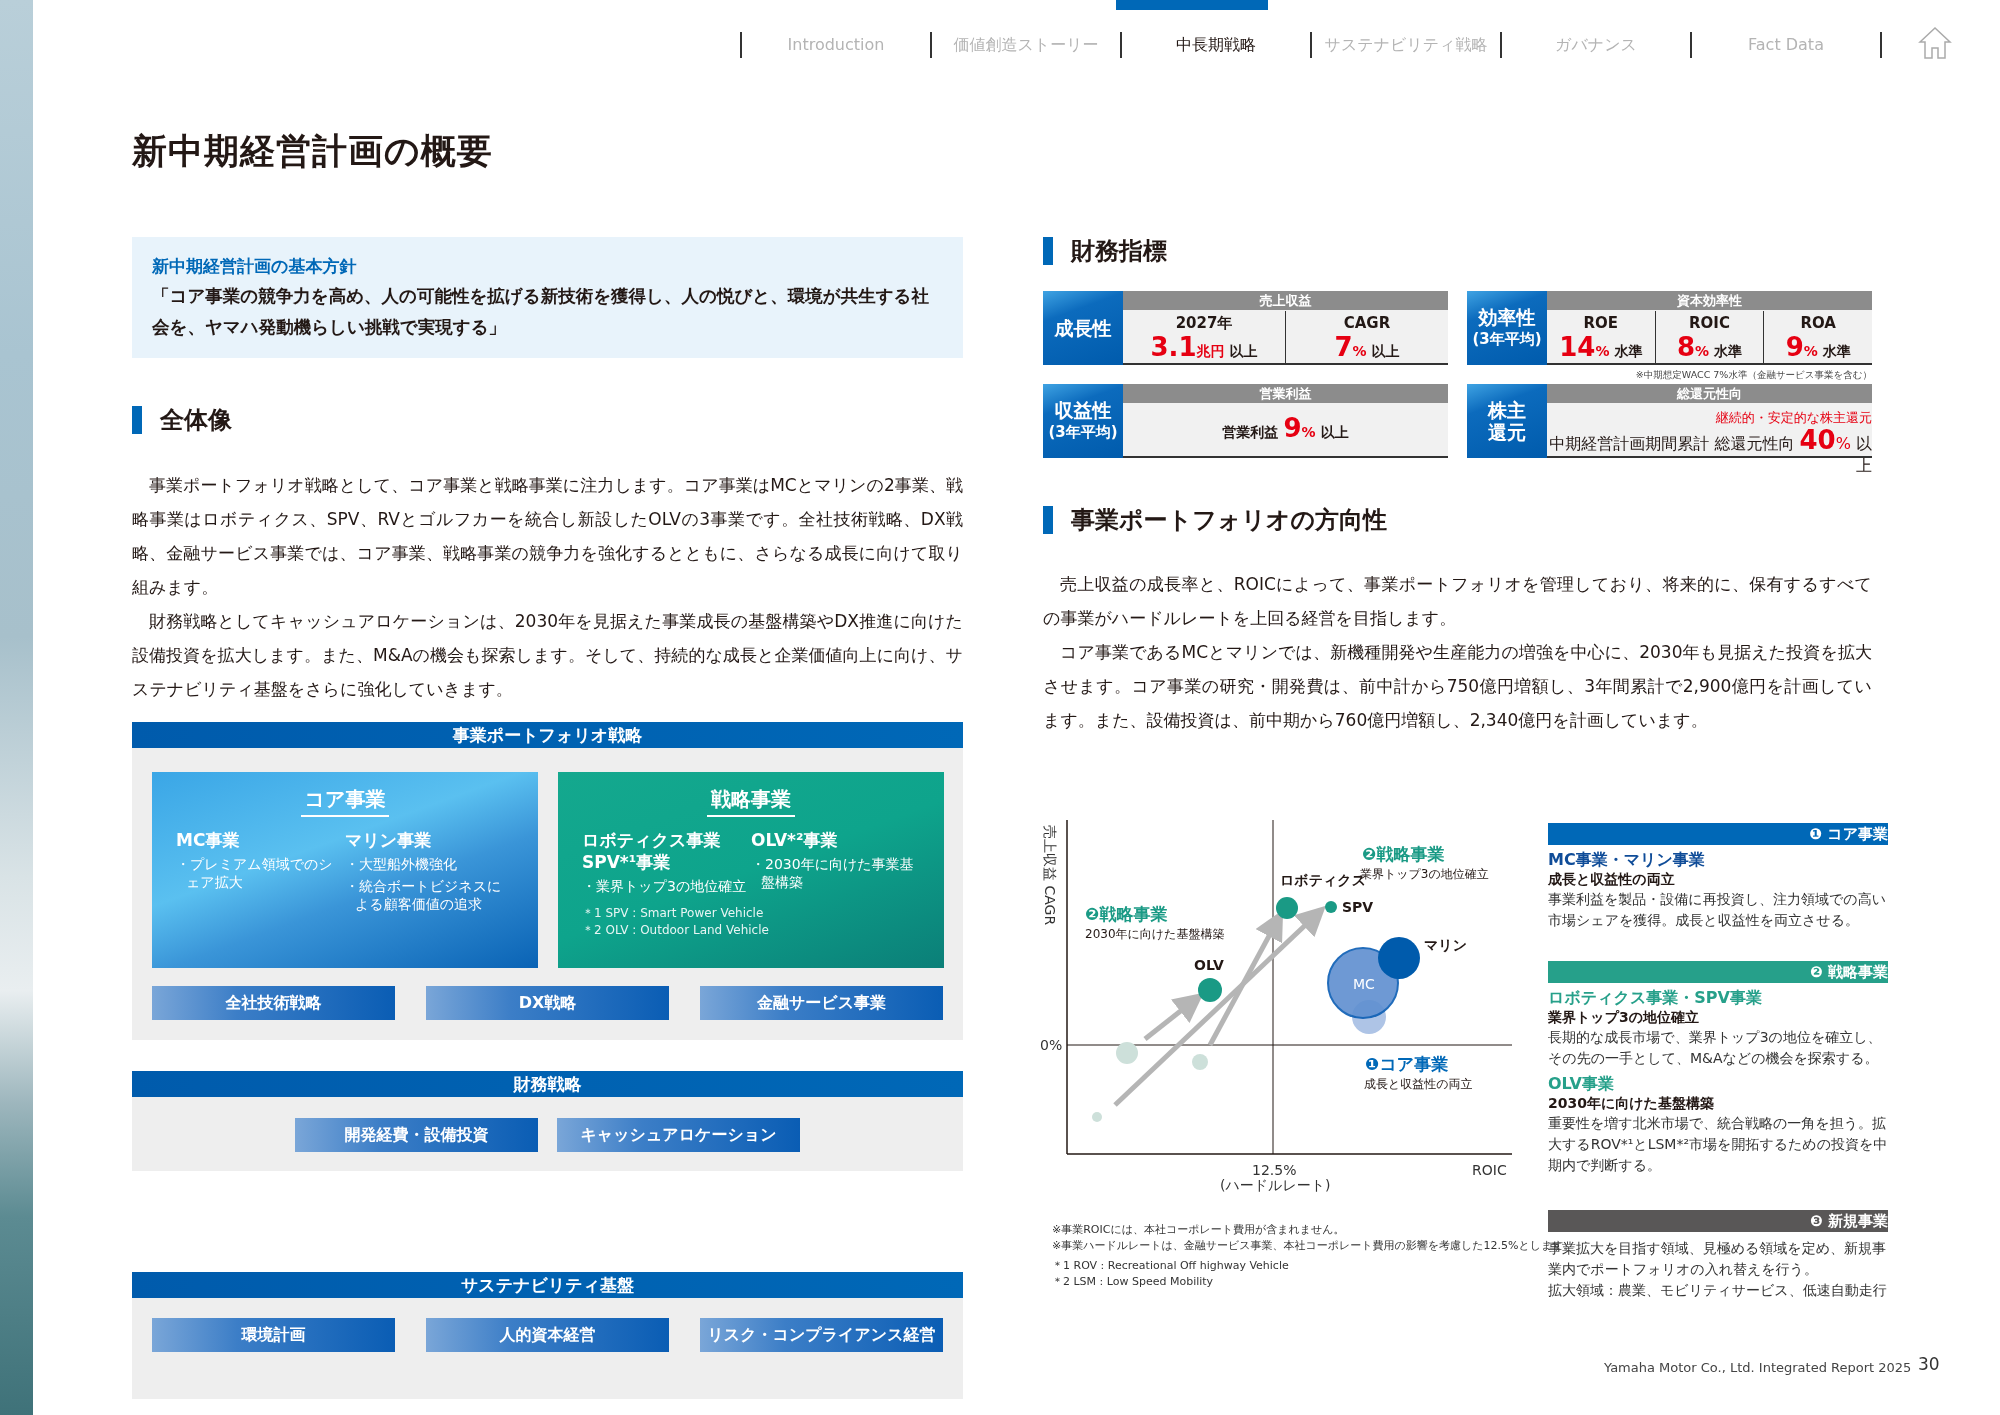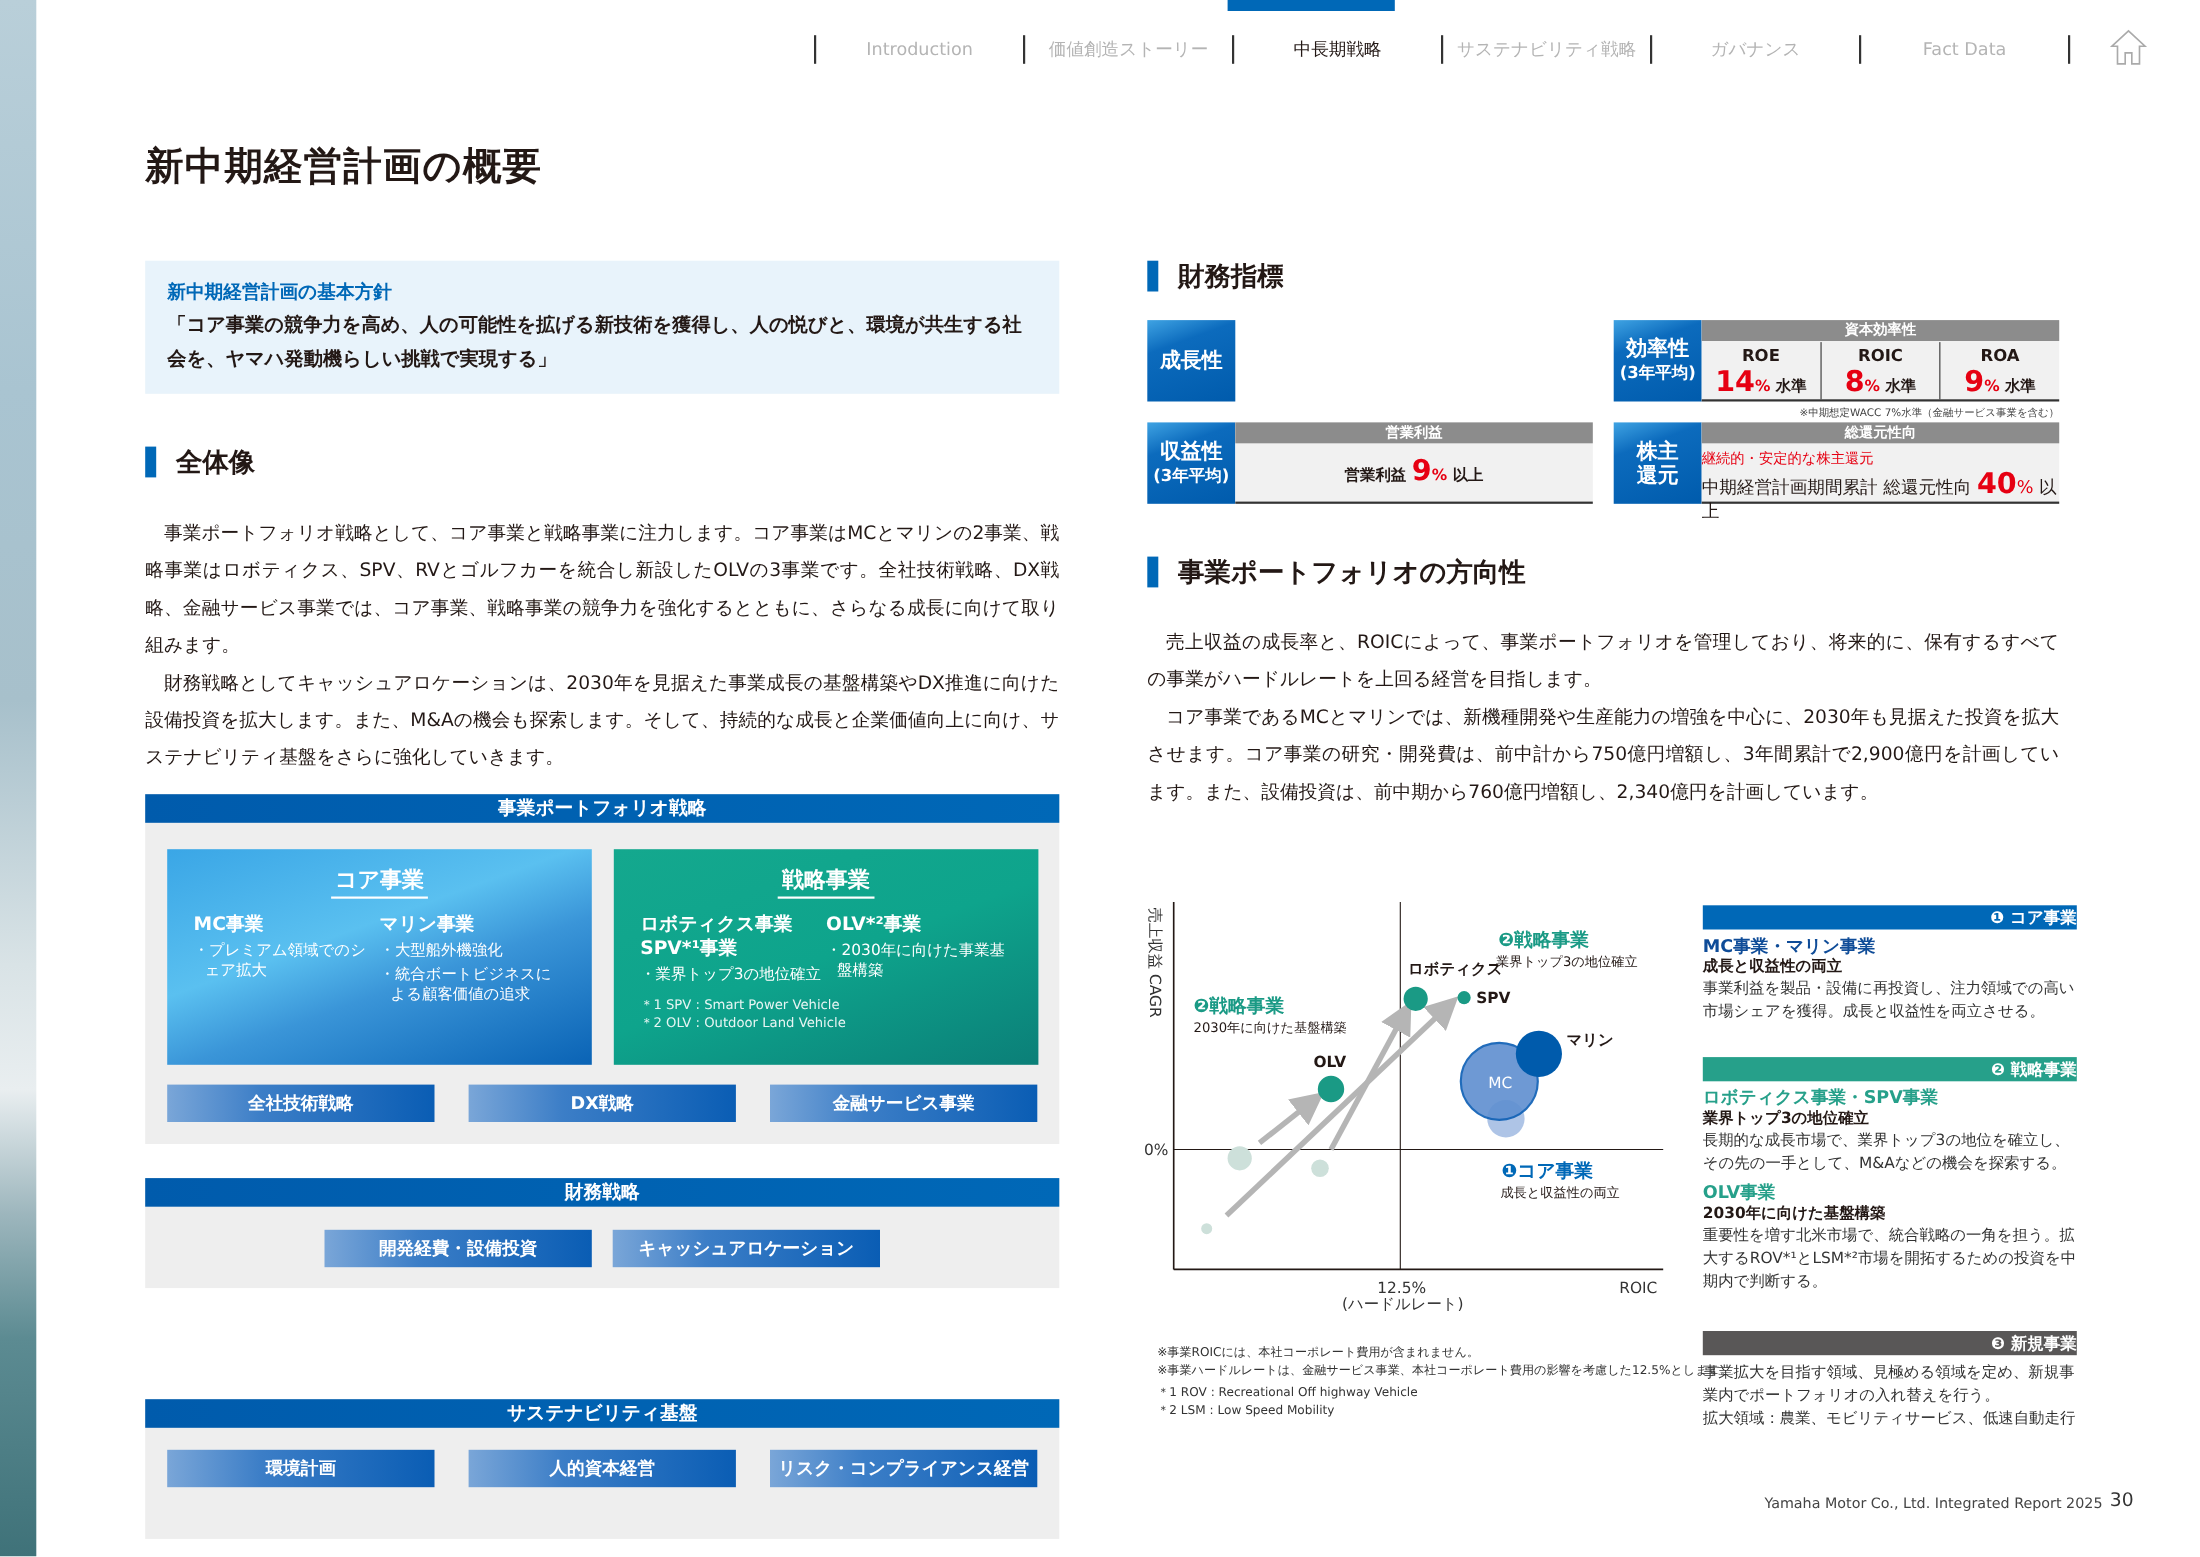--- a/index.html
+++ b/index.html
@@ -152,20 +152,33 @@
   <div class="sub" style="left:294px;top:46px;width:243px">人的資本経営</div>
   <div class="sub" style="left:568px;top:46px;width:243px">リスク・コンプライアンス経営</div>
 </div>
 
 <div class="h2" style="left:1043px;top:236px">財務指標</div>
 
 <div class="metric" style="left:1043px;top:291px;width:405px">
   <div class="m-label">
       <span>成長性</span>
     </div>
+  <div class="m-body">
+    <div class="m-head">売上収益</div>
+    <div class="m-cells">
+      <div class="m-cell">
+          <div class="k">2027年</div>
+        <div class="v"><span class="red big">3.1</span><span class="red">兆円</span> <span>以上</span></div>
+        </div>
+      <div class="m-cell">
+          <div class="k">CAGR</div>
+        <div class="v"><span class="red big">7</span><span class="red">%</span> <span>以上</span></div>
+        </div>
+    </div>
+  </div>
 </div>
 
 <div class="metric" style="left:1467px;top:291px;width:405px">
   <div class="m-label">
       <span>効率性</span>
       <span class="small">(3年平均)</span>
     </div>
   <div class="m-body">
     <div class="m-head">資本効率性</div>
     <div class="m-cells">
@@ -199,21 +212,21 @@
   </div>
 </div>
 
 <div class="metric" style="left:1467px;top:384px;width:405px">
   <div class="m-label">
       <span>株主</span>
       <span>還元</span>
     </div>
   <div class="m-body">
     <div class="m-head">総還元性向</div>
-    <div style="text-align:left;line-height:22px;padding-top:4px">
+    <div style="text-align:right;line-height:22px;padding-top:4px">
       <div class="red v" style="font-size:13px">継続的・安定的な株主還元</div>
       <div class="v"><span>中期経営計画期間累計 総還元性向</span> <span class="red big">40</span><span class="red">%</span> <span>以上</span></div>
     </div>
   </div>
 </div>
 
 <div class="h2" style="left:1043px;top:505px">事業ポートフォリオの方向性</div>
 <div class="para" style="left:1043px;top:567px;width:829px">
   <p>売上収益の成長率と、ROICによって、事業ポートフォリオを管理しており、将来的に、保有するすべての事業がハードルレートを上回る経営を目指します。</p>
   <p>コア事業であるMCとマリンでは、新機種開発や生産能力の増強を中心に、2030年も見据えた投資を拡大させます。コア事業の研究・開発費は、前中計から750億円増額し、3年間累計で2,900億円を計画しています。また、設備投資は、前中期から760億円増額し、2,340億円を計画しています。</p>

